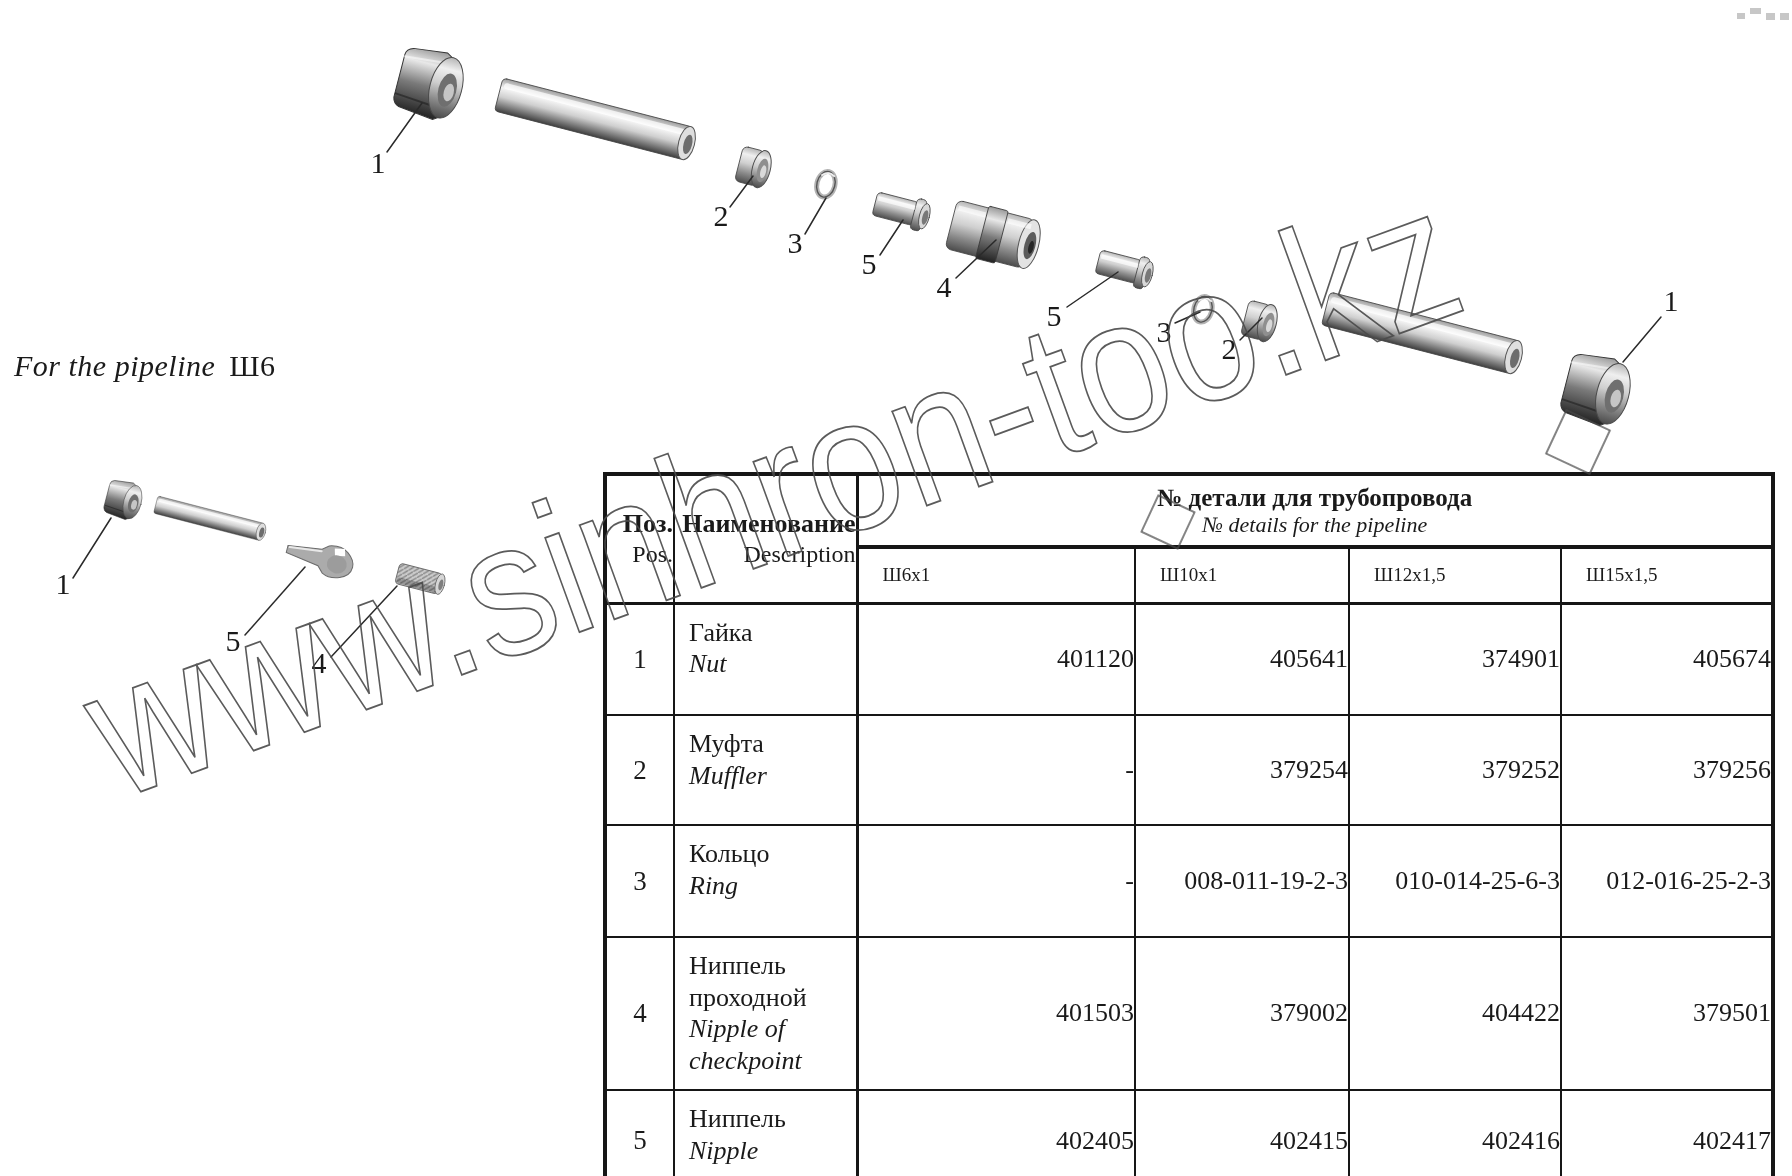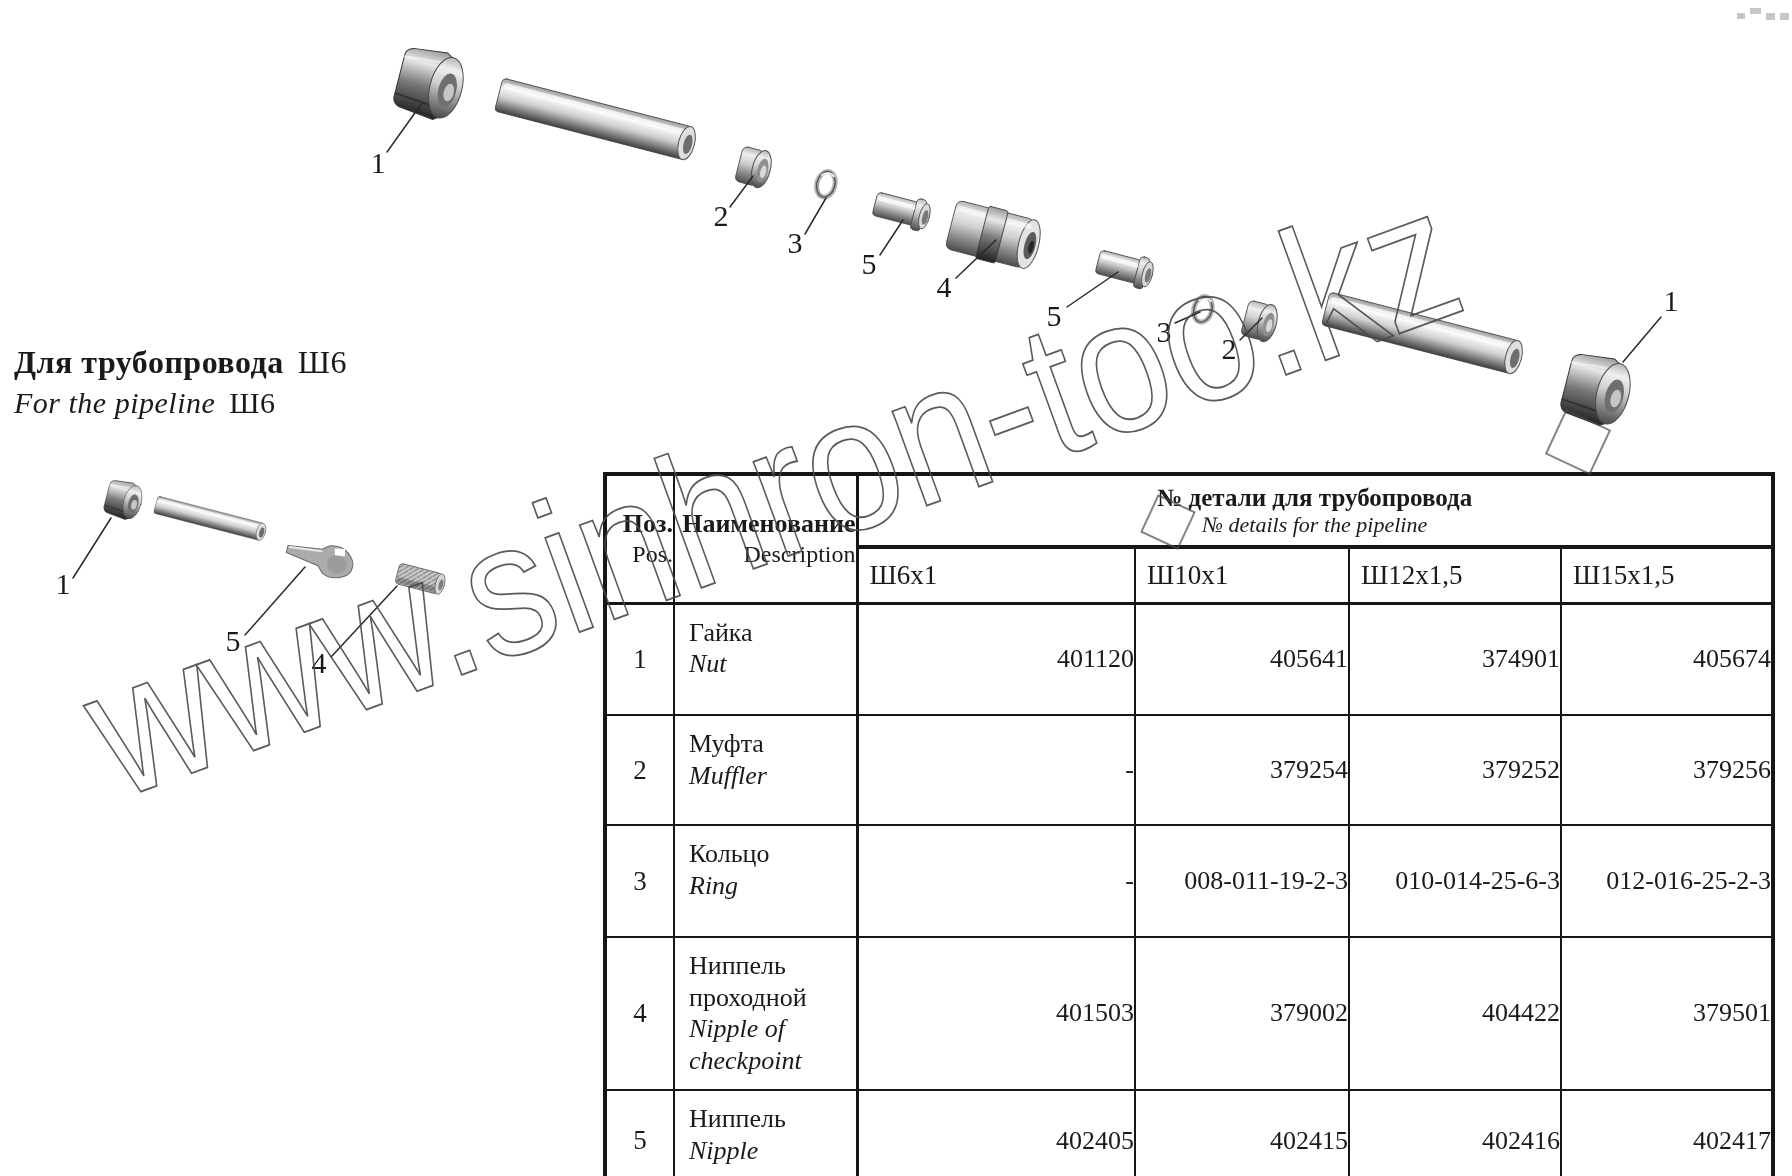--- a/index.html
+++ b/index.html
@@ -23,22 +23,22 @@
                 border-collapse:collapse; table-layout:fixed; background:transparent;
                 border:4px solid #161616; }
   table.parts th, table.parts td { border:2px solid #161616; overflow:hidden; }
   tr.h1 .span-h { border-bottom:4px solid #161616; text-align:center; vertical-align:middle; }
   .span-ru { font-size:25px; font-weight:bold; }
   .span-en { font-size:22px; font-style:italic; font-weight:normal; }
   .pos-h, .name-h { text-align:right; vertical-align:middle; border-bottom:3px solid #161616 !important; }
   .pos-h .ru, .name-h .ru { font-size:26px; font-weight:bold; }
   .pos-h .en, .name-h .en { font-size:24px; font-weight:normal; margin-top:2px; }
   .name-h, td.name { border-right:3px solid #161616 !important; }
-  tr.h2 th { font-weight:normal; font-size:27px; text-align:left; vertical-align:middle;
-             padding-left:11px; border-bottom:3px solid #161616; }
+  tr.h2 th { font-weight:normal; font-size:19px; text-align:left; vertical-align:middle;
+             padding-left:24px; border-bottom:3px solid #161616; }
   td.pos  { text-align:center; vertical-align:middle; font-size:27px; }
   td.name { text-align:left; vertical-align:top; padding:12px 4px 12px 14px;
             font-size:26px; line-height:1.22; }
   td.name .en { font-style:italic; }
   td.val  { text-align:right; vertical-align:middle; font-size:26px; }
 
   .artifact { position:absolute; z-index:2; display:flex; gap:5px; }
   .artifact i { display:block; background:#c7c7c7; }
 </style>
 </head>
@@ -175,21 +175,20 @@
         <line x1="245" y1="635" x2="305" y2="567"></line>
         <line x1="331" y1="657" x2="397" y2="586"></line>
       </g>
       <text x="63" y="594" text-anchor="middle">1</text>
       <text x="233" y="651" text-anchor="middle">5</text>
       <text x="319" y="673" text-anchor="middle">4</text>
     </g>
   </svg>
 
   <div class="caption">
-    <div class="cap-ru"><span>Для трубопровода</span><span class="sz">Ш6</span></div>
     <div class="cap-en"><span>For the pipeline</span><span class="sz">Ш6</span></div>
   </div>
 
   <table class="parts">
     <colgroup>
       <col style="width:69px">
         <col style="width:183px">
         <col style="width:278px">
       <col style="width:214px">
         <col style="width:212px">

